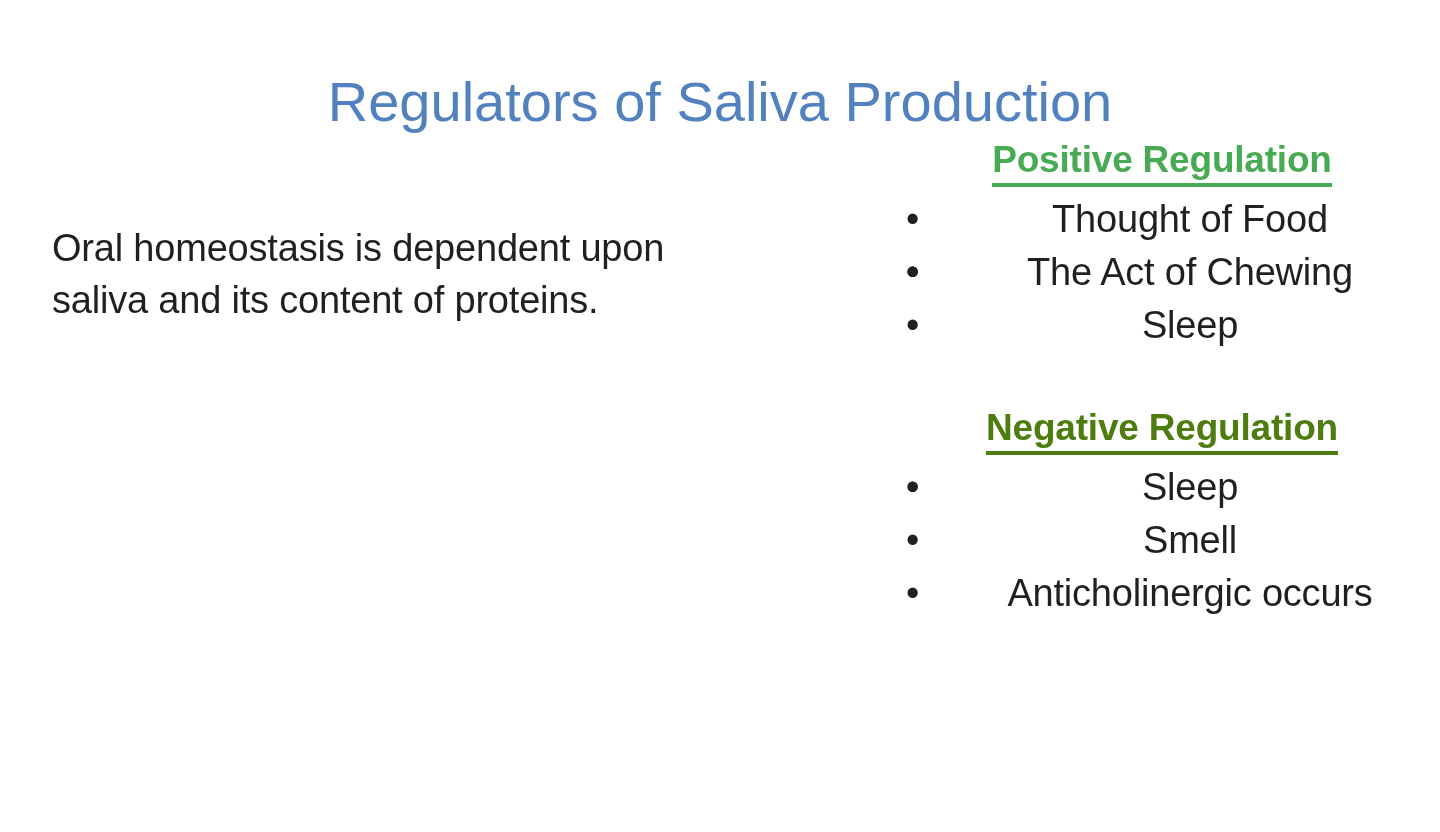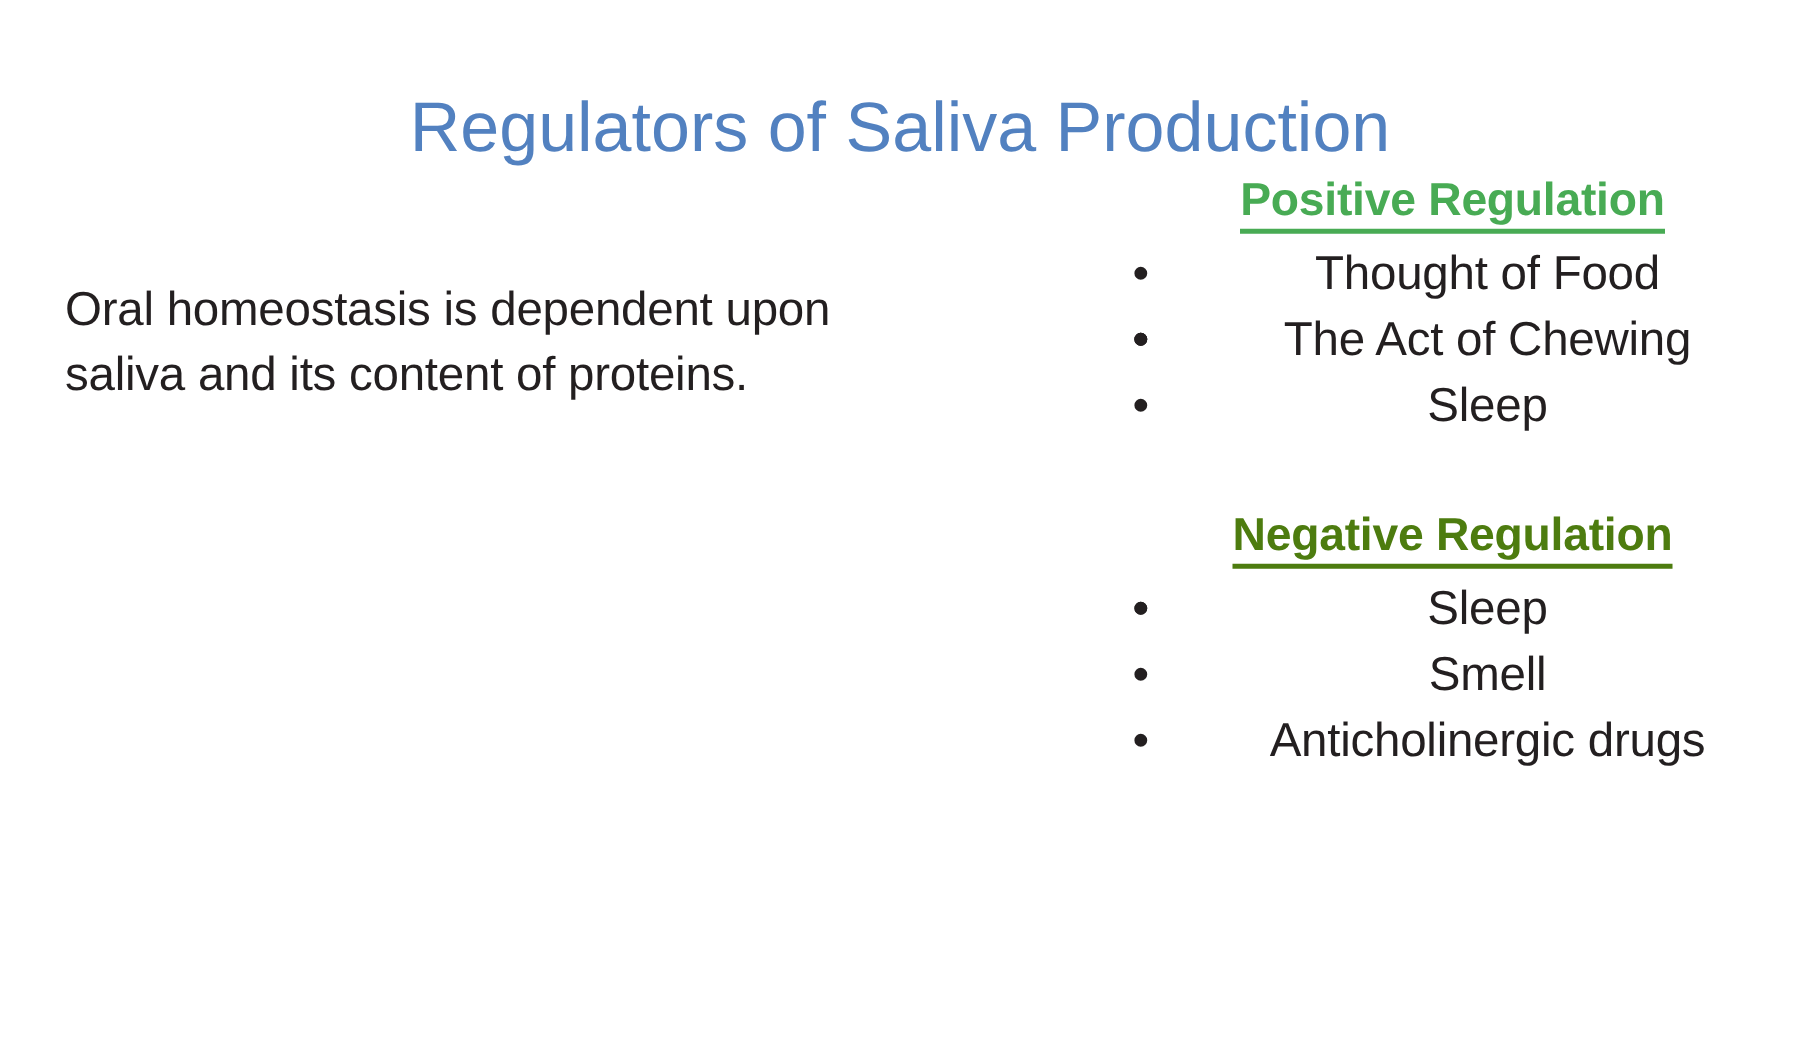--- a/index.html
+++ b/index.html
@@ -153,19 +153,19 @@
       <li>
         <span class="bullet-dot">•</span>
         <span>Sleep</span>
       </li>
       <li>
         <span class="bullet-dot">•</span>
         <span>Smell</span>
       </li>
       <li>
         <span class="bullet-dot">•</span>
-        <span>Anticholinergic drugs</span>
+        <span>Anticholinergic occurs</span>
       </li>
     </ul>
 
   </div>
 
 </div>
 
 </body></html>

